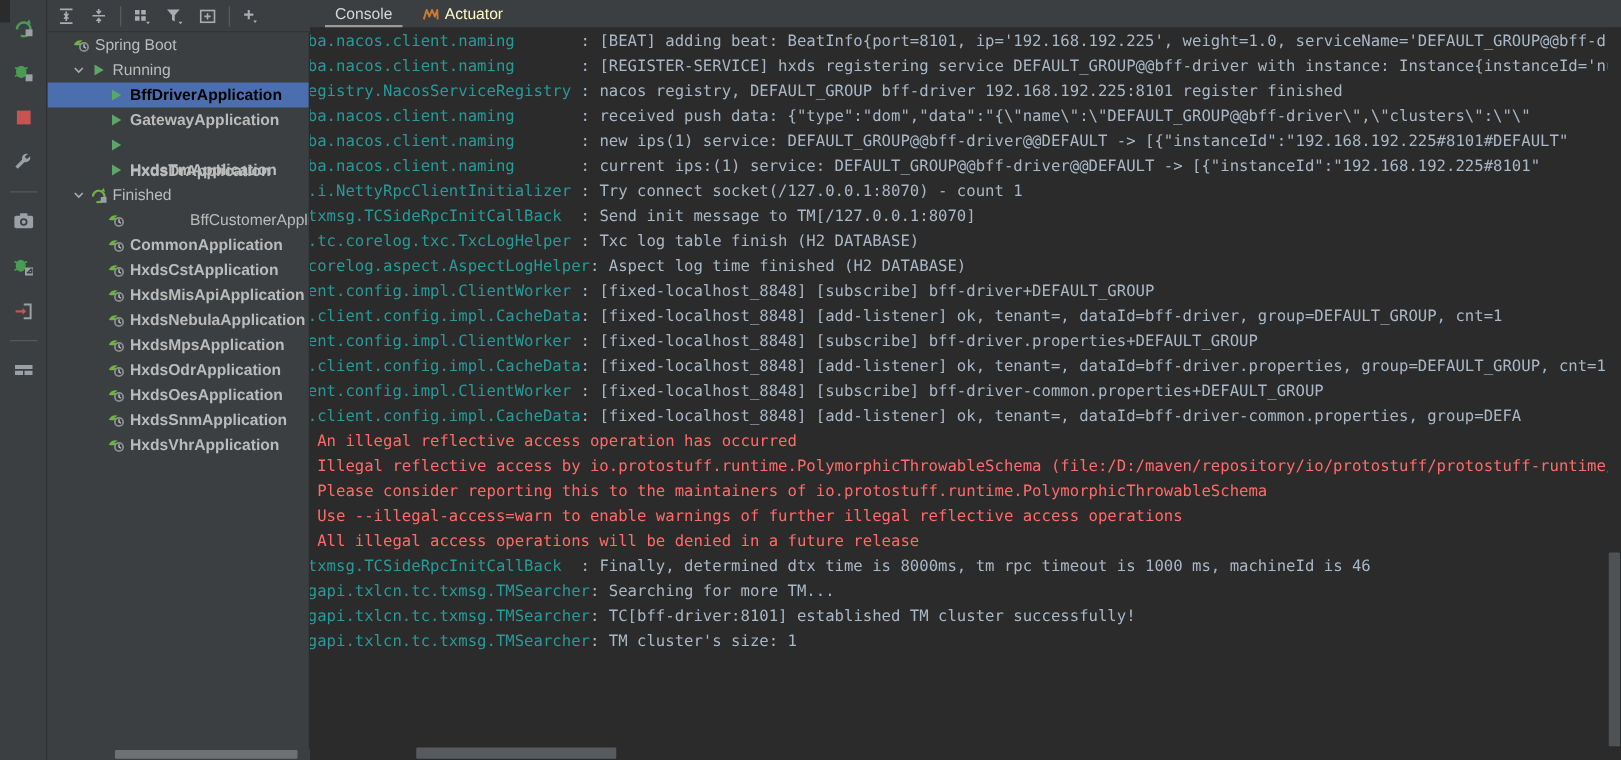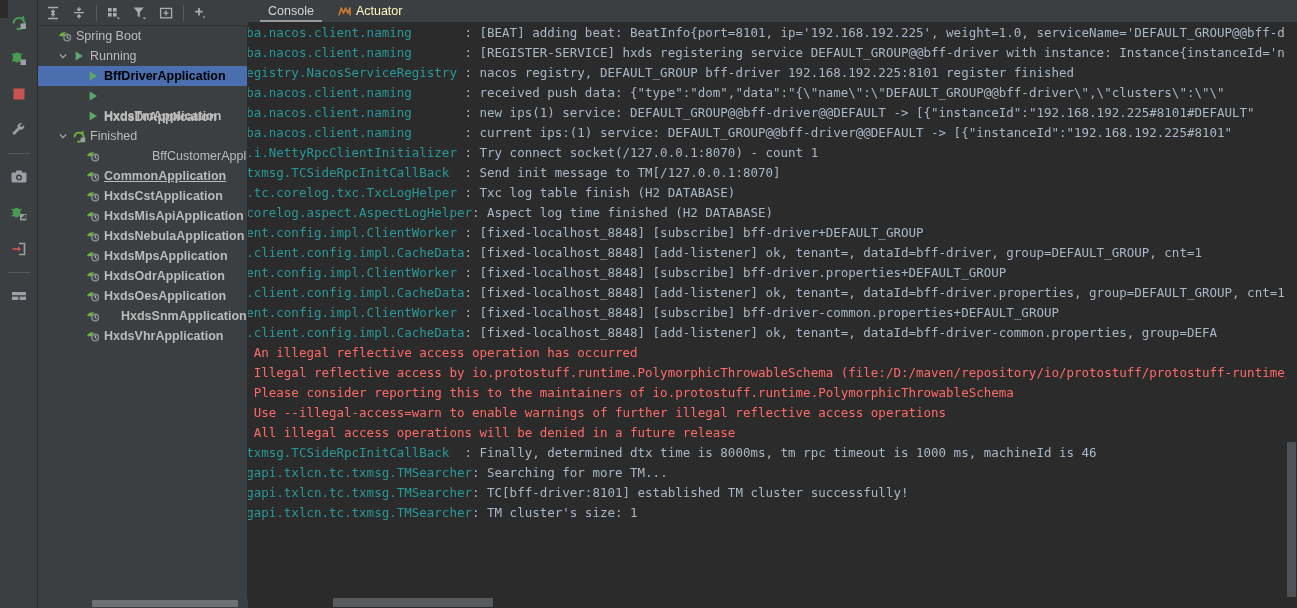--- a/index.html
+++ b/index.html
@@ -292,20 +292,29 @@
           </span>
           <span class="tlabel" style="font-weight: 700;">BffDriverApplication</span>
         </div>
         <div class="tree-row" style="padding-left: 32px;">
           <span class="tw"></span>
           <span class="ti">
             <svg width="12" height="12" viewBox="0 0 12 12">
               <path d="M2.6 1.6l7.4 4.4-7.4 4.4z" fill="#59a869"></path>
             </svg>
           </span>
+          <span class="tlabel" style="font-weight: 600;">GatewayApplication</span>
+        </div>
+        <div class="tree-row" style="padding-left: 32px;">
+          <span class="tw"></span>
+          <span class="ti">
+            <svg width="12" height="12" viewBox="0 0 12 12">
+              <path d="M2.6 1.6l7.4 4.4-7.4 4.4z" fill="#59a869"></path>
+            </svg>
+          </span>
           <span class="tlabel" style="font-weight: 600; margin-top: 41px;">HxdsDrApplication</span>
         </div>
         <div class="tree-row" style="padding-left: 32px;">
           <span class="tw"></span>
           <span class="ti">
             <svg width="12" height="12" viewBox="0 0 12 12">
               <path d="M2.6 1.6l7.4 4.4-7.4 4.4z" fill="#59a869"></path>
             </svg>
           </span>
           <span class="tlabel" style="font-weight: 600;">HxdsTmApplication</span>
@@ -340,21 +349,21 @@
         <div class="tree-row" style="padding-left: 32px;">
           <span class="tw"></span>
           <span class="ti">
             <svg width="14" height="14" viewBox="0 0 14 14">
               <path d="M1 6.8c1.6-3.6 5.2-4.2 7.4-3.2-1 .3-2.2 1-3 1.9 1.4-.5 2.8-.4 3.6 0C7.6 6.8 4.2 8 1 6.8z" fill="#6db33f"></path>
               <circle cx="9.2" cy="8.6" r="4" fill="#8a8f93"></circle>
               <circle cx="9.2" cy="8.6" r="2.6" fill="#3c3f41"></circle>
               <path d="M9.2 6.4v2.2l1.5 1" stroke="#cfd2d4" stroke-width="1" fill="none"></path>
             </svg>
           </span>
-          <span class="tlabel" style="font-weight: 600; text-decoration: underline;">CommonApplication</span>
+          <span class="tlabel" style="font-weight: 600;">CommonApplication</span>
         </div>
         <div class="tree-row" style="padding-left: 32px;">
           <span class="tw"></span>
           <span class="ti">
             <svg width="14" height="14" viewBox="0 0 14 14">
               <path d="M1 6.8c1.6-3.6 5.2-4.2 7.4-3.2-1 .3-2.2 1-3 1.9 1.4-.5 2.8-.4 3.6 0C7.6 6.8 4.2 8 1 6.8z" fill="#6db33f"></path>
               <circle cx="9.2" cy="8.6" r="4" fill="#8a8f93"></circle>
               <circle cx="9.2" cy="8.6" r="2.6" fill="#3c3f41"></circle>
               <path d="M9.2 6.4v2.2l1.5 1" stroke="#cfd2d4" stroke-width="1" fill="none"></path>
             </svg>
@@ -424,21 +433,21 @@
         <div class="tree-row" style="padding-left: 32px;">
           <span class="tw"></span>
           <span class="ti">
             <svg width="14" height="14" viewBox="0 0 14 14">
               <path d="M1 6.8c1.6-3.6 5.2-4.2 7.4-3.2-1 .3-2.2 1-3 1.9 1.4-.5 2.8-.4 3.6 0C7.6 6.8 4.2 8 1 6.8z" fill="#6db33f"></path>
               <circle cx="9.2" cy="8.6" r="4" fill="#8a8f93"></circle>
               <circle cx="9.2" cy="8.6" r="2.6" fill="#3c3f41"></circle>
               <path d="M9.2 6.4v2.2l1.5 1" stroke="#cfd2d4" stroke-width="1" fill="none"></path>
             </svg>
           </span>
-          <span class="tlabel" style="font-weight: 600; margin-left: 17px;">HxdsSnmApplication</span>
+          <span class="tlabel" style="font-weight: 600;">HxdsSnmApplication</span>
         </div>
         <div class="tree-row" style="padding-left: 32px;">
           <span class="tw"></span>
           <span class="ti">
             <svg width="14" height="14" viewBox="0 0 14 14">
               <path d="M1 6.8c1.6-3.6 5.2-4.2 7.4-3.2-1 .3-2.2 1-3 1.9 1.4-.5 2.8-.4 3.6 0C7.6 6.8 4.2 8 1 6.8z" fill="#6db33f"></path>
               <circle cx="9.2" cy="8.6" r="4" fill="#8a8f93"></circle>
               <circle cx="9.2" cy="8.6" r="2.6" fill="#3c3f41"></circle>
               <path d="M9.2 6.4v2.2l1.5 1" stroke="#cfd2d4" stroke-width="1" fill="none"></path>
             </svg>

